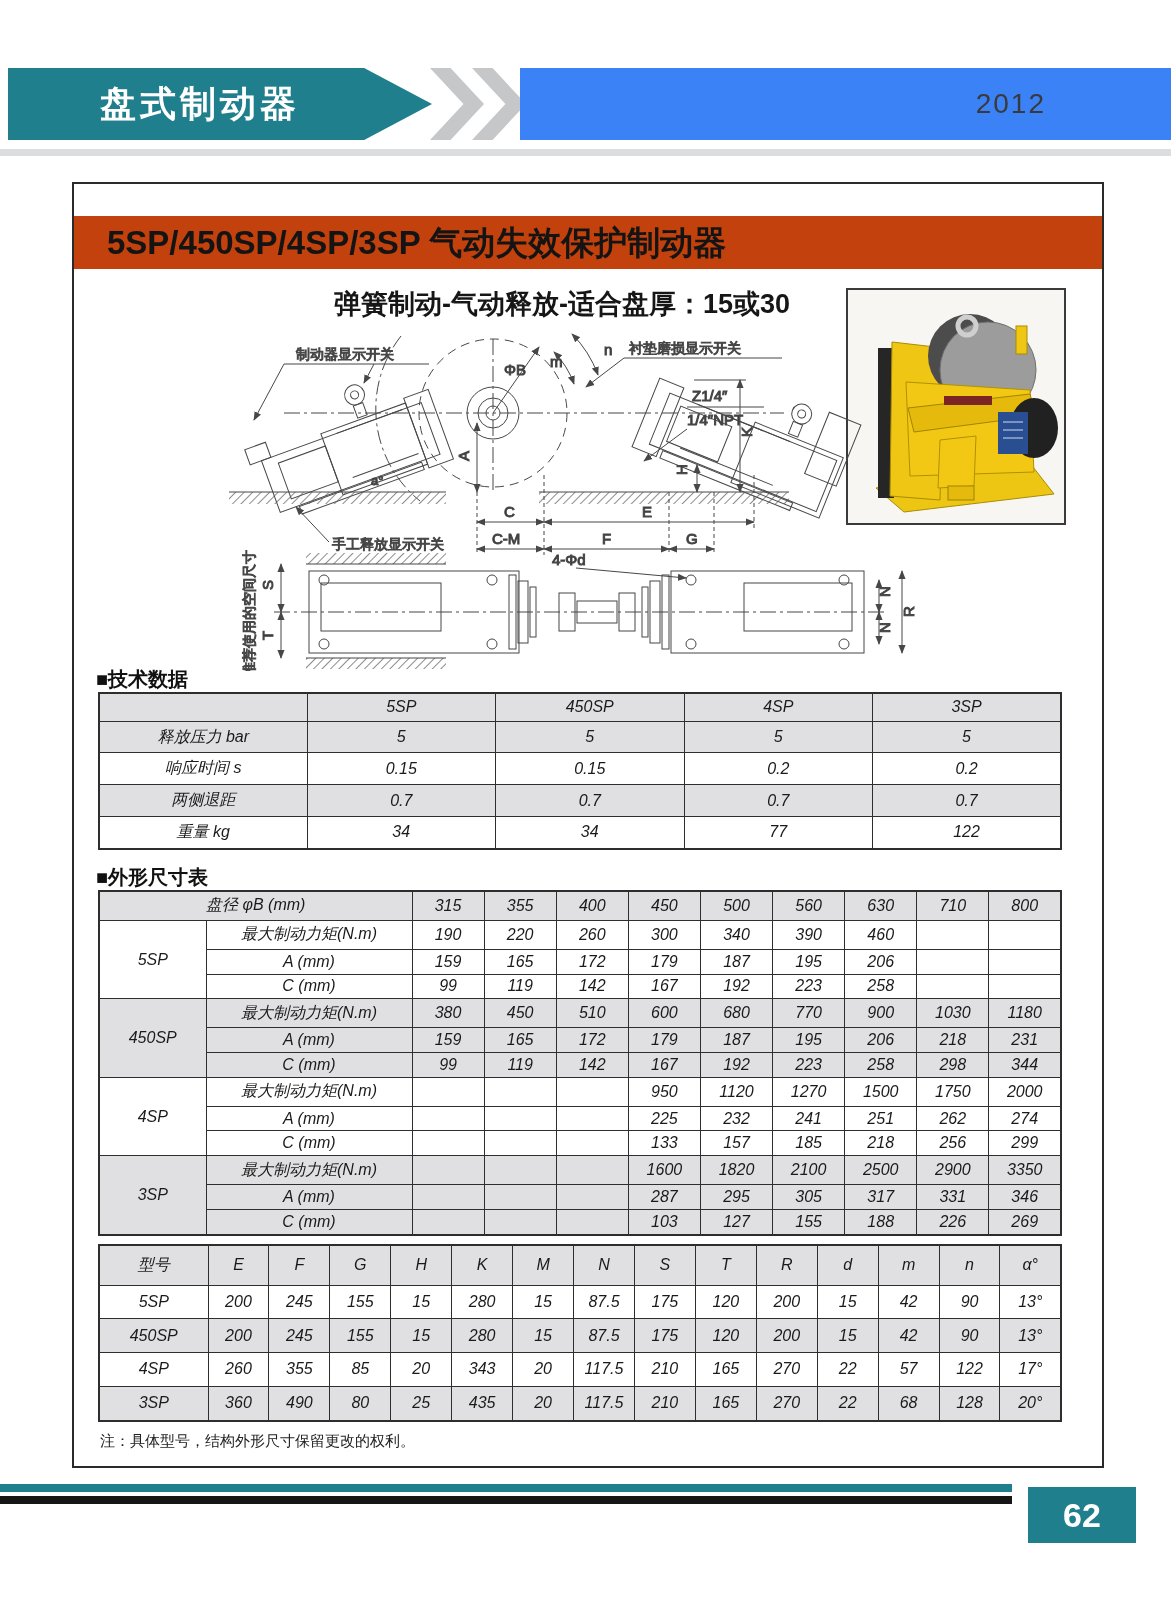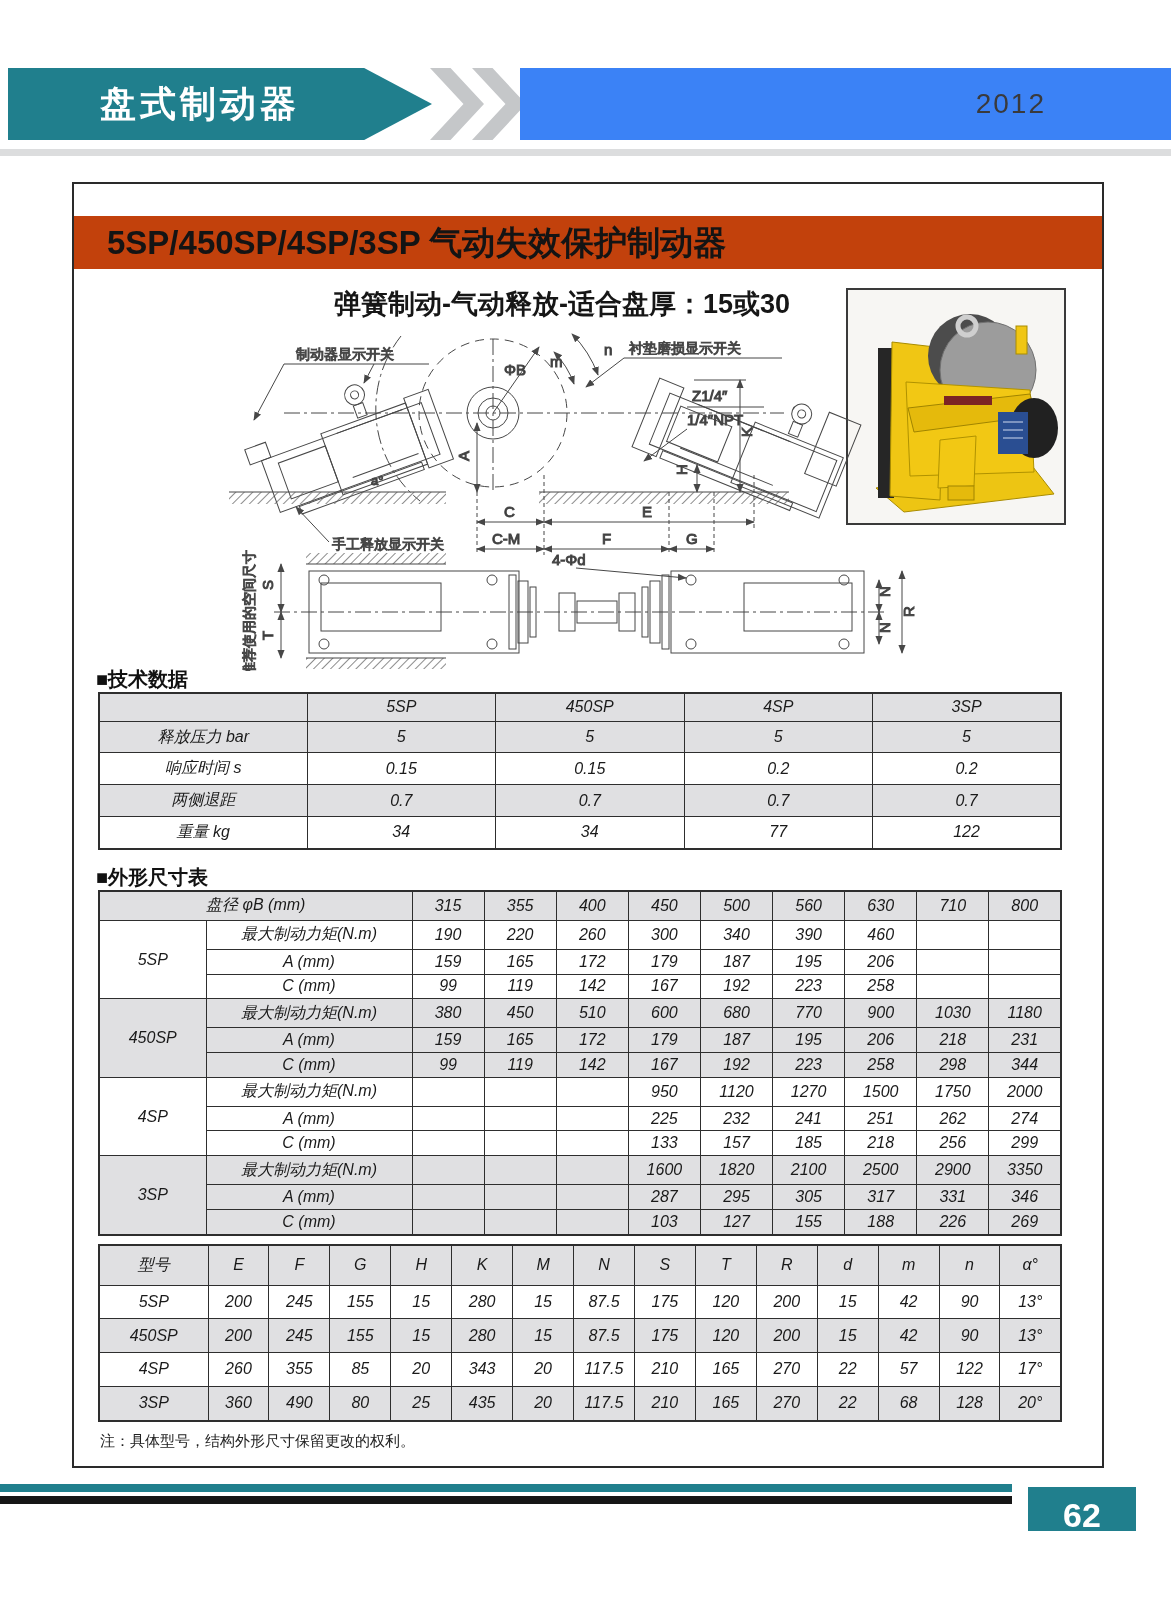--- a/index.html
+++ b/index.html
@@ -28,21 +28,21 @@
   .tblwrap{position:absolute;left:24px;width:964px;}
   table.tbl{border-collapse:collapse;table-layout:fixed;width:100%;height:100%;
             border:2px solid #2e2e2e;font-size:16px;color:#1a1a1a;font-style:italic;}
   table.tbl td,table.tbl th{border:1px solid #2e2e2e;text-align:center;vertical-align:middle;
             font-weight:400;padding:0;overflow:hidden;white-space:nowrap;}
   table.tbl th{background:#e0e0e2;}
   tr.g td{background:#e0e0e2;}
   
   .fbar1{position:absolute;left:0;top:1484px;width:1012px;height:8px;background:#207f8d;}
   .fbar2{position:absolute;left:0;top:1496px;width:1012px;height:8px;background:#161616;}
-  .pagenum{position:absolute;left:1028px;top:1487px;width:108px;height:44px;background:#207f8d;
+  .pagenum{position:absolute;left:1028px;top:1487px;width:108px;height:56px;background:#207f8d;
            color:#fff;font-size:34px;font-weight:700;text-align:center;line-height:56px;}
   
   svg text{font-family:"Liberation Sans",sans-serif;}
   .dt{font-size:14px;fill:#2e2e2e;}
   .dim{font-size:15px;fill:#2e2e2e;}
   .sm{font-size:13px;fill:#2e2e2e;}
 </style>
 </head>
 <body>
 

